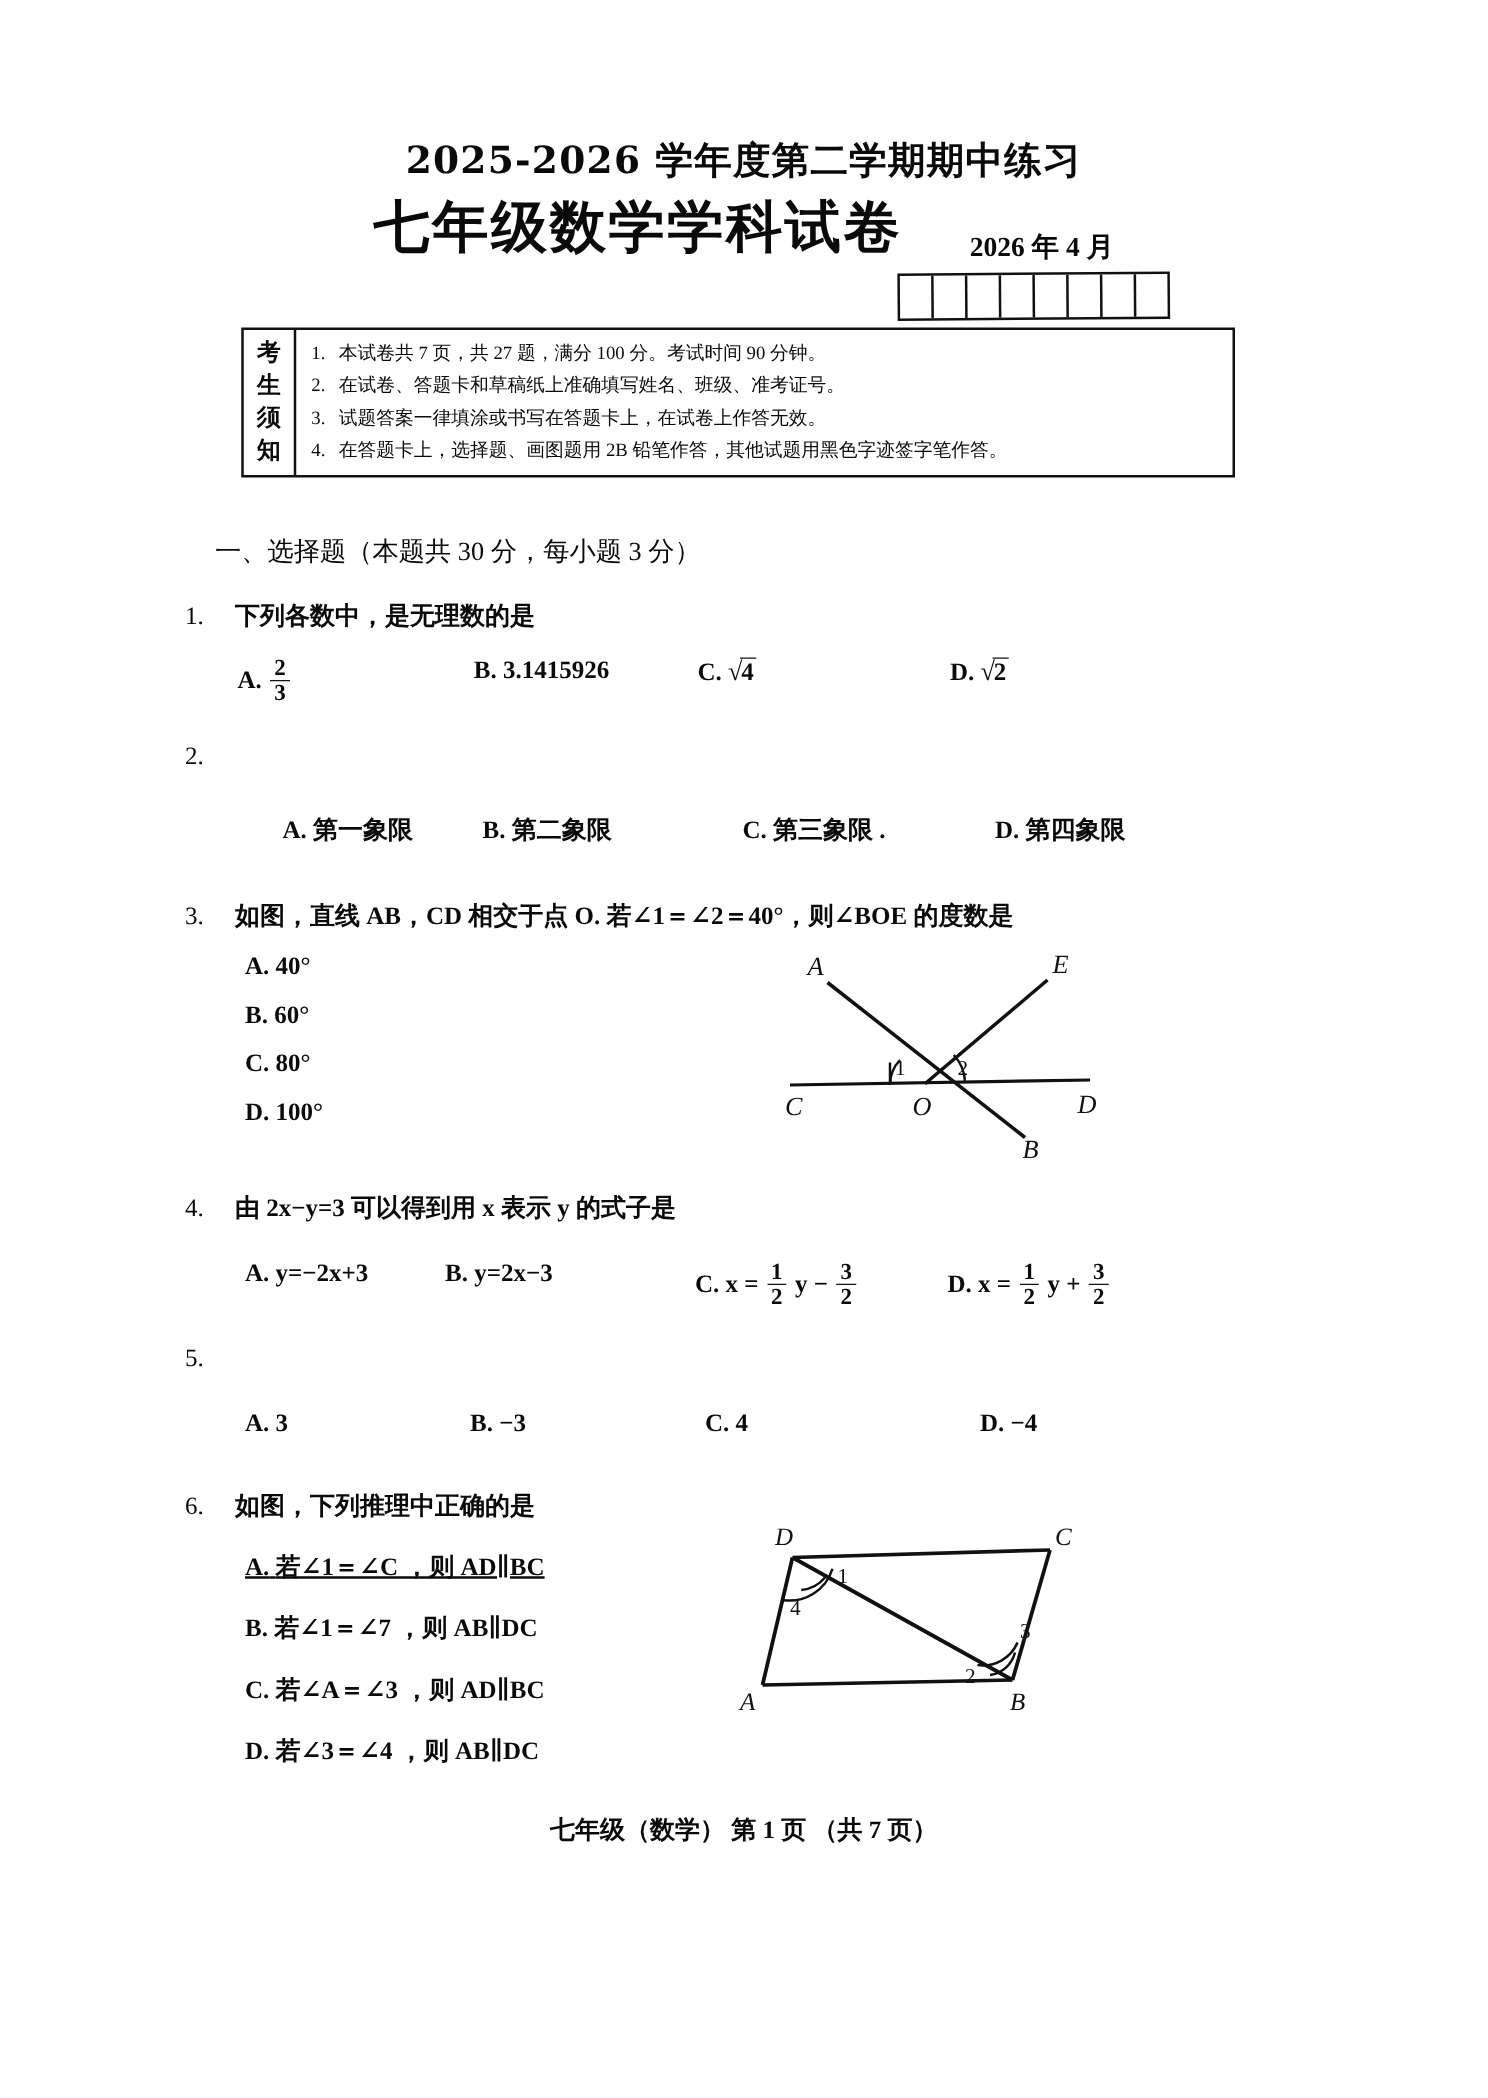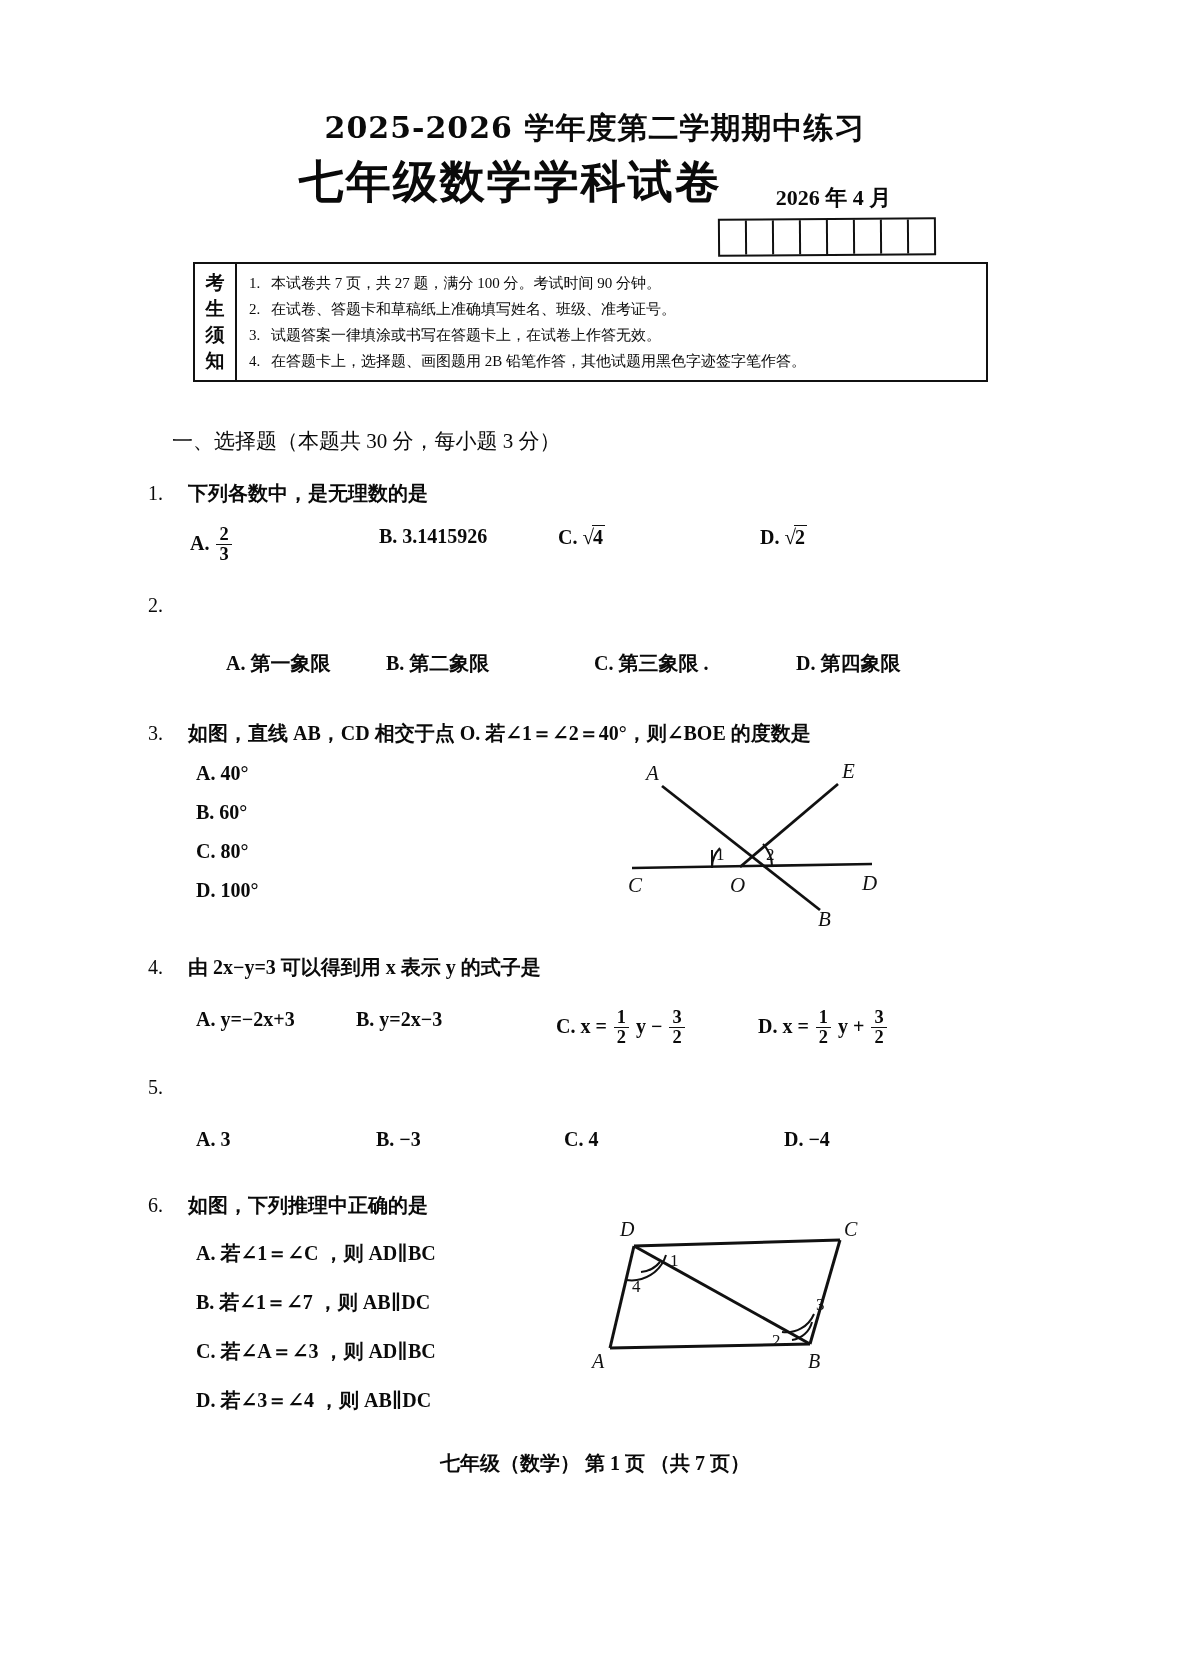--- a/index.html
+++ b/index.html
@@ -415,21 +415,21 @@
       <span>D.</span>
       <span>−4</span>
     </span>
   </div>
 
   <div class="q" style="top:1190px;">
     <span class="qnum">6.</span>
     <span class="qtext">如图，下列推理中正确的是</span>
   </div>
   <div class="opts stack" style="top:1240px; left:196px;">
-    <span class="o" style="margin-bottom:22px;">
+    <span class="o" style="margin-bottom:22px;text-decoration:underline;">
       <span>A.</span>
       <span>若∠1＝∠C ，则 AD∥BC</span>
     </span>
     <span class="o" style="margin-bottom:22px;">
       <span>B.</span>
       <span>若∠1＝∠7 ，则 AB∥DC</span>
     </span>
     <span class="o" style="margin-bottom:22px;">
       <span>C.</span>
       <span>若∠A＝∠3 ，则 AD∥BC</span>

